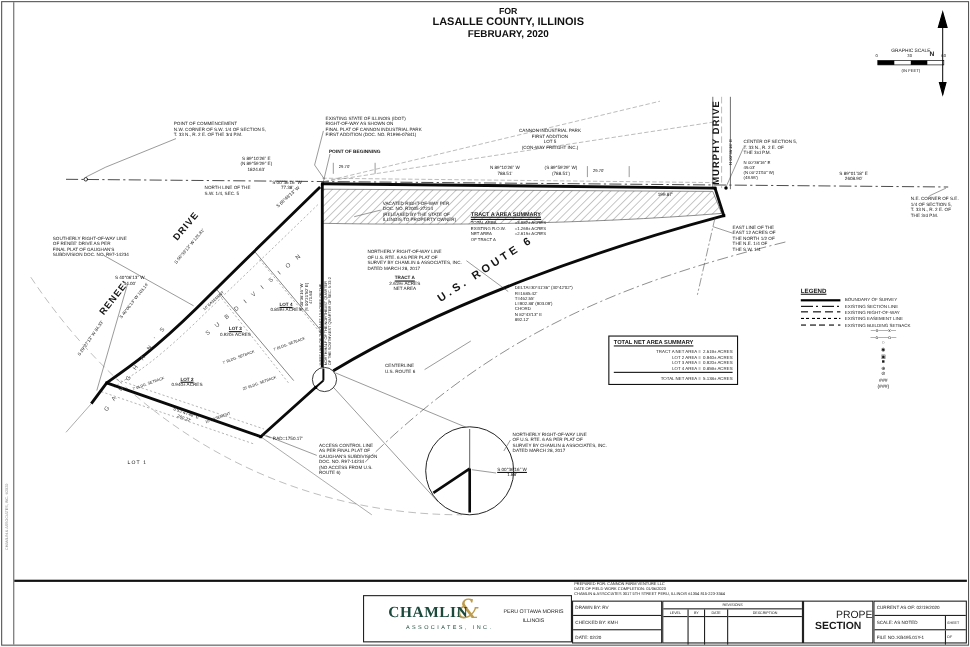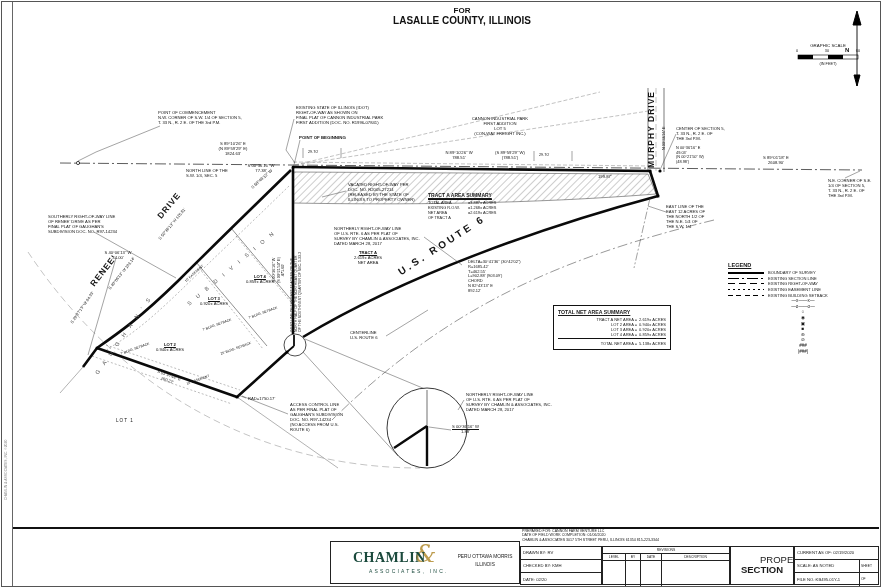--- a/index.html
+++ b/index.html
@@ -122,20 +122,21 @@
       <rect x="798" y="55" width="15" height="4" fill="#000"></rect>
       <rect x="828" y="55" width="15" height="4" fill="#000"></rect>
     </g>
 
     <path d="M303,148 L303,158 M341,148 L341,158 M534,151 L534,161 M572,151 L572,161" stroke="#333" stroke-width="0.45"></path>
   </svg>
 
   <div class="ttl">
     <div class="t2">FOR</div>
     <div class="t5">LASALLE COUNTY, ILLINOIS</div>
+    <div class="t6">FEBRUARY, 2020</div>
   </div>
 
   <div class="lbl c" style="left:796px;top:43px;width:64px;font-size:4.4px;">GRAPHIC SCALE</div>
   <div class="scale-ticks">
     <span>0</span>
     <span>30</span>
     <span>60</span>
   </div>
   <div class="lbl c" style="left:796px;top:62px;width:64px;font-size:3.8px;">(IN FEET)</div>
   <div class="lbl b" style="left:845px;top:47px;font-size:6px;">N</div>

